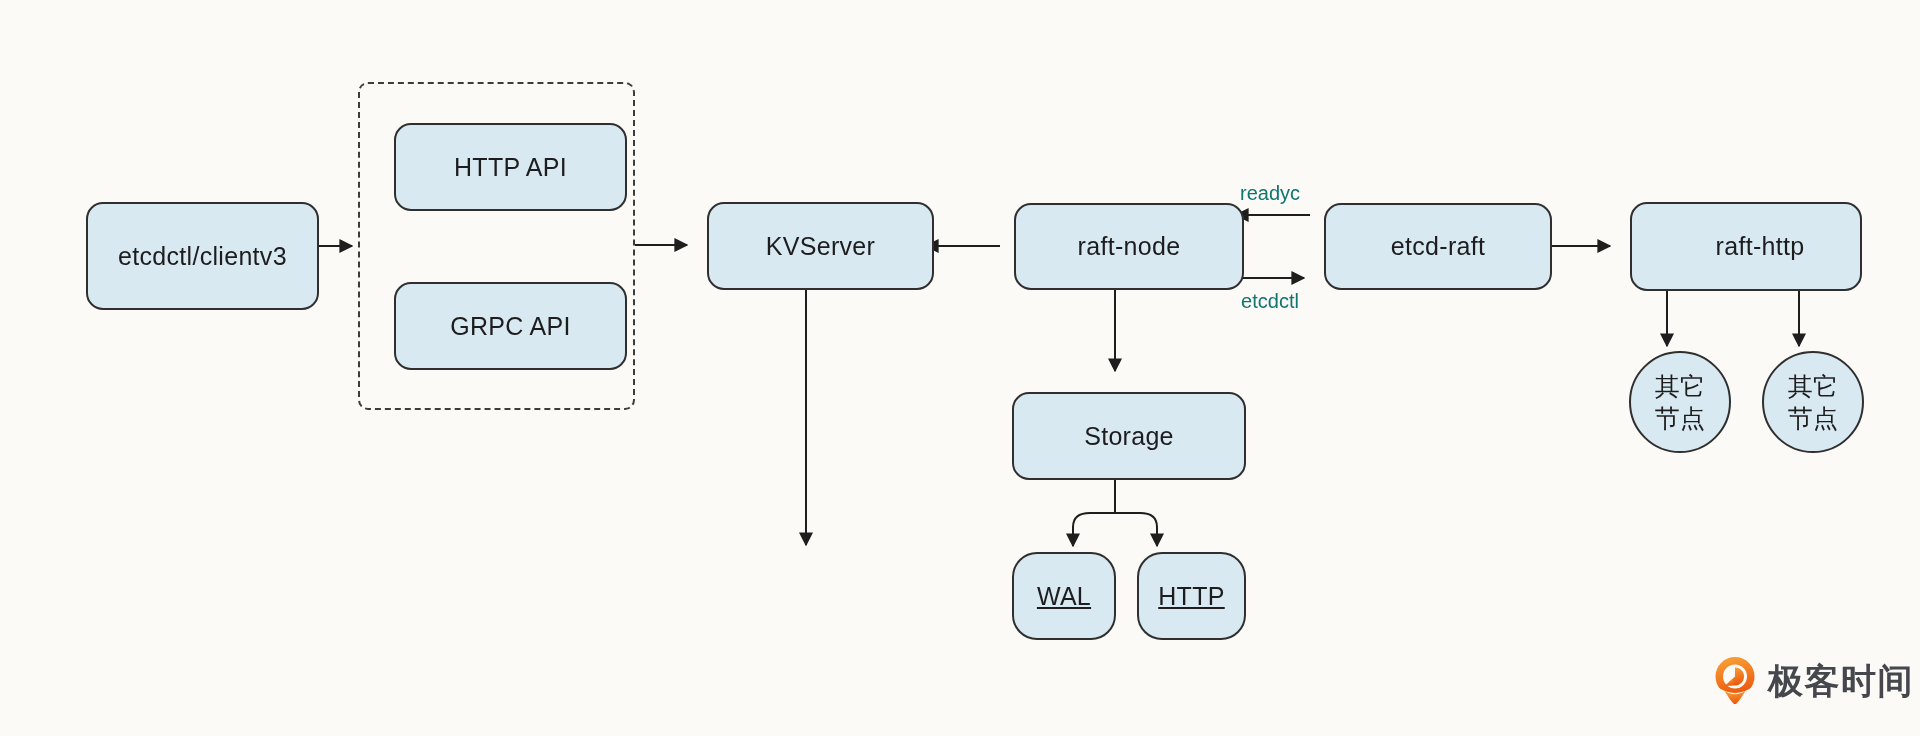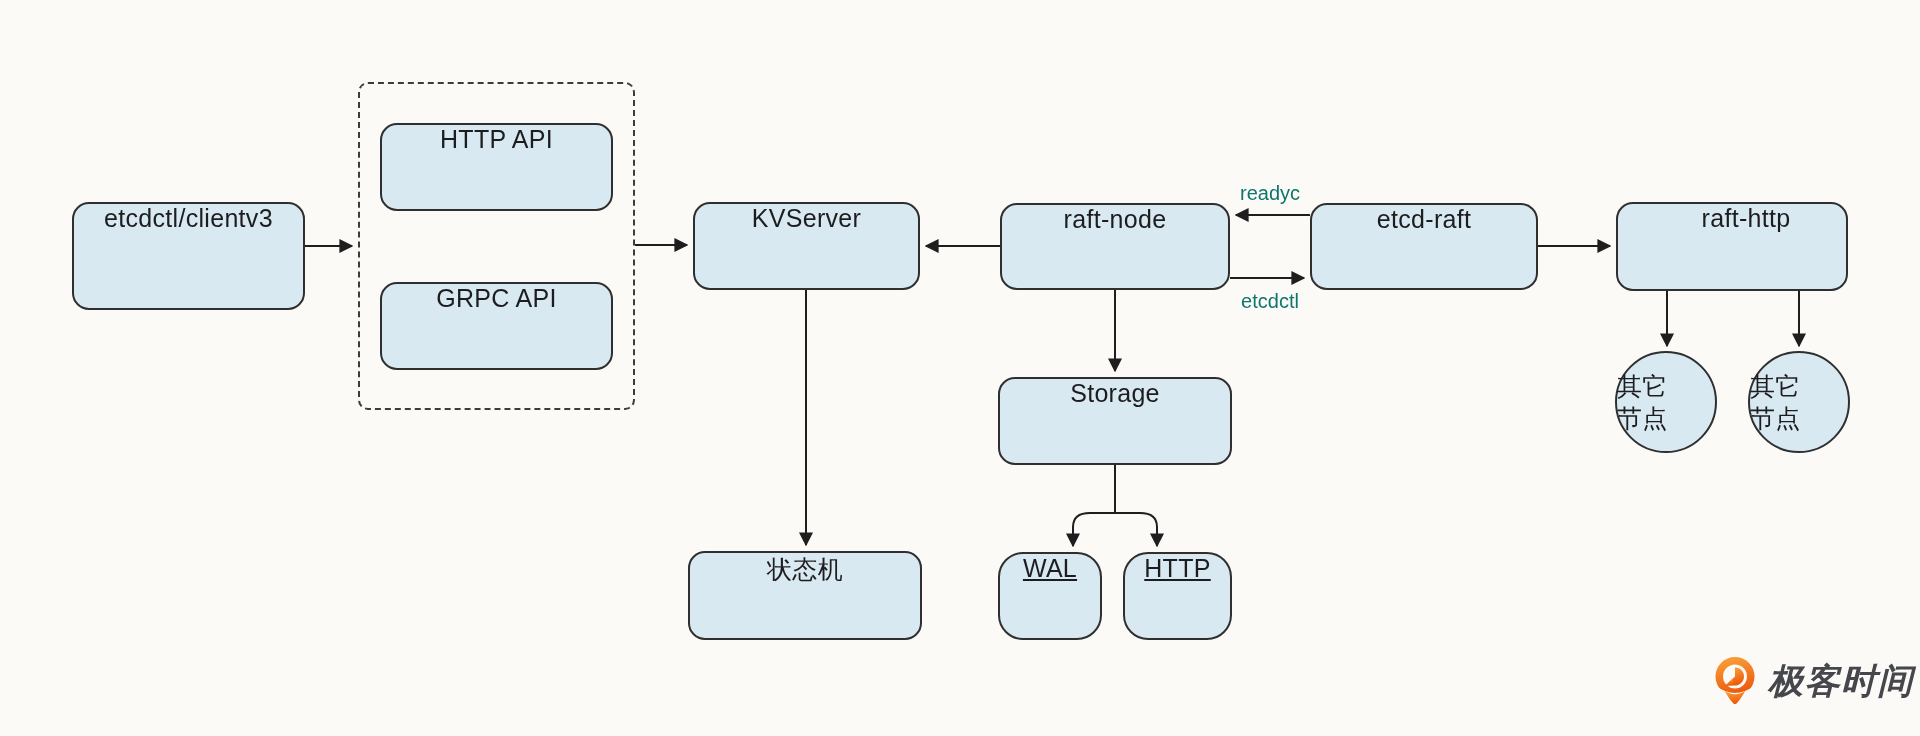--- a/index.html
+++ b/index.html
@@ -28,25 +28,26 @@
     left: 0; top: 0;
     width: 1920px; height: 736px;
     pointer-events: none;
   }
   .node {
     position: absolute;
     background: var(--node-fill);
     border: 2px solid var(--node-border);
     border-radius: 17px;
     display: flex;
-    align-items: flex-start;
+    align-items: center;
     justify-content: center;
     font-size: 25px;
     color: #1d1d1f;
     letter-spacing: 0.3px;
+    margin-left: 14px;
   }
   .node.small { border-radius: 25px; text-decoration: underline; }
   .node.circle {
     border-radius: 50%;
     flex-direction: column;
     font-size: 25px;
     line-height: 1.28;
     text-align: center;
   }
   .dashed-group {
@@ -63,36 +64,35 @@
   }
   
   .n-client        { left: 72px;   top: 202px; width: 233px; height: 108px; }
   .g-api           { left: 358px;  top: 82px;  width: 277px; height: 328px; }
   .n-http-api      { left: 380px;  top: 123px; width: 233px; height: 88px; }
   .n-grpc-api      { left: 380px;  top: 282px; width: 233px; height: 88px; }
   .n-kvserver      { left: 693px;  top: 202px; width: 227px; height: 88px; }
   .n-raft-node     { left: 1000px; top: 203px; width: 230px; height: 87px; }
   .n-etcd-raft     { left: 1310px; top: 203px; width: 228px; height: 87px; }
   .n-raft-http     { left: 1616px; top: 202px; width: 232px; height: 89px; padding-left: 28px; }
-  .n-storage       { left: 998px;  top: 377px; width: 234px; height: 88px; }
+  .n-storage       { left: 998px;  top: 392px; width: 234px; height: 88px; }
   .n-wal           { left: 998px;  top: 552px; width: 104px; height: 88px; }
   .n-snap          { left: 1123px; top: 552px; width: 109px; height: 88px; }
   .n-state-machine { left: 688px;  top: 551px; width: 234px; height: 89px; }
   .n-other-1       { left: 1615px; top: 351px; width: 102px; height: 102px; }
   .n-other-2       { left: 1748px; top: 351px; width: 102px; height: 102px; }
   .l-readyc        { left: 1228px; top: 182px; width: 84px;  }
   .l-advance       { left: 1218px; top: 290px; width: 104px; }
   
   .brand {
     position: absolute;
     left: 1712px; top: 655px;
     display: flex;
     align-items: center;
     gap: 10px;
-    font-style: italic;
   }
   .brand-text {
     font-size: 35px;
     font-weight: bold;
     color: var(--logo-text-color);
     letter-spacing: 1.5px;
     font-family: "Liberation Sans", "DejaVu Sans", sans-serif;
   }
   svg .wire { stroke: var(--arrow); stroke-width: 2; fill: none; }
 </style>
@@ -157,23 +157,20 @@
   </div>
 
   <div class="node small n-wal">
     <span>WAL</span>
   </div>
 
   <div class="node small n-snap">
     <span>HTTP</span>
   </div>
 
-  <div class="node n-state-machine">
-    <span>状态机</span>
-  </div>
 
   <div class="node circle n-other-1">
     <span>其它</span>
     <span>节点</span>
   </div>
 
   <div class="node circle n-other-2">
     <span>其它</span>
     <span>节点</span>
   </div>

